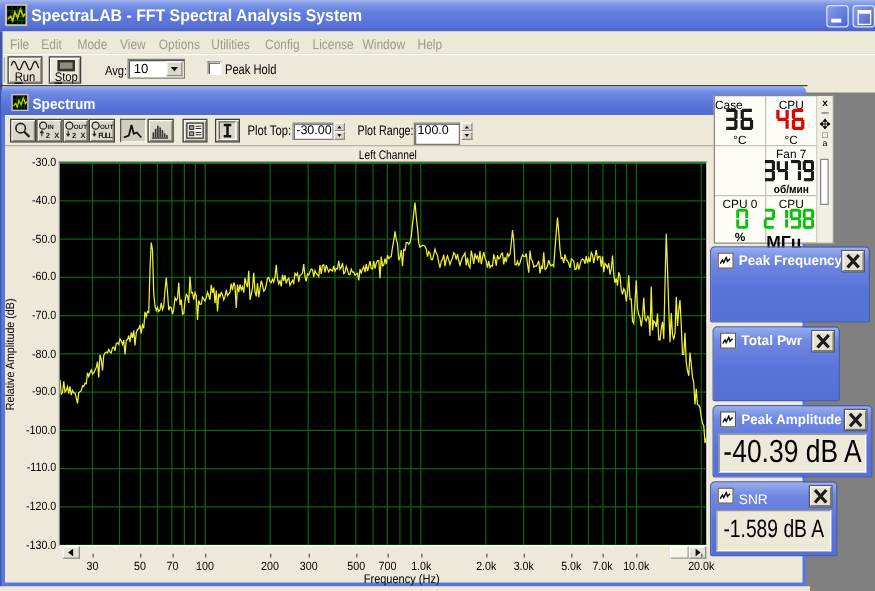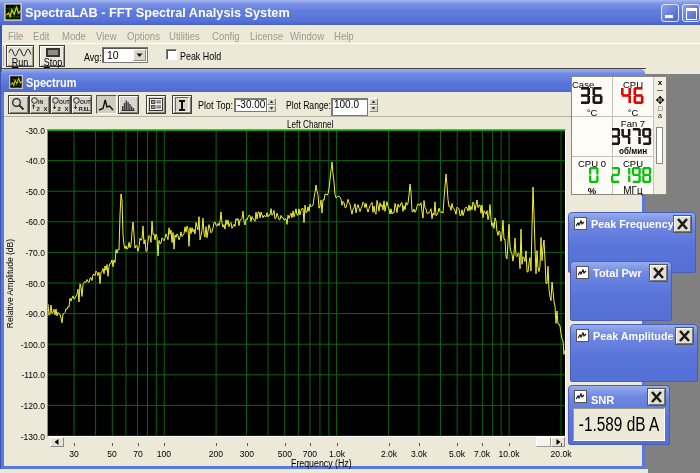--- a/index.html
+++ b/index.html
@@ -257,21 +257,21 @@
 </div>
 <div class="abs" style="left:0;top:2px;width:40px;text-align:left;font-size:9.5px;color:#000">Case</div>
 <div class="abs" style="left:41px;top:2px;width:40px;text-align:center;font-size:9.5px;color:#000">CPU</div>
 <div class="abs" style="left:0;top:30px;width:40px;text-align:center;font-size:9.5px;color:#000">°C</div>
 <div class="abs" style="left:41px;top:30px;width:40px;text-align:center;font-size:9.5px;color:#000">°C</div>
 <div class="abs" style="left:41px;top:41px;width:40px;text-align:center;font-size:9.5px;color:#000">Fan 7</div>
 <div class="abs" style="left:41px;top:69px;width:40px;text-align:center;font-size:9px;font-weight:bold;color:#000;transform:scaleX(0.9)">об/мин</div>
 <div class="abs" style="left:0;top:81px;width:40px;text-align:center;font-size:9.5px;color:#000">CPU 0</div>
 <div class="abs" style="left:41px;top:81px;width:40px;text-align:center;font-size:9.5px;color:#000">CPU</div>
 <div class="abs" style="left:0;top:108px;width:40px;text-align:center;font-size:9.5px;font-weight:bold;color:#000">%</div>
-<div class="abs" style="left:41px;top:108px;width:40px;text-align:center;font-size:10px;font-weight:normal;color:#000">МГц</div>
+<div class="abs" style="left:41px;top:108px;width:40px;font-size:14px;font-weight:bold;color:#000">МГц</div>
 </div>
 <svg width="700" height="473" style="position:absolute;left:0;top:0;pointer-events:none">
     <rect x="581.0" y="87.0" width="8.0" height="2.6" fill="#1a1a1a"></rect>
     <rect x="587.4" y="88.0" width="2.6" height="7.0" fill="#1a1a1a"></rect>
     <rect x="581.0" y="94.2" width="8.0" height="2.6" fill="#1a1a1a"></rect>
     <rect x="587.4" y="96.0" width="2.6" height="7.0" fill="#1a1a1a"></rect>
     <rect x="581.0" y="101.4" width="8.0" height="2.6" fill="#1a1a1a"></rect>
     <rect x="593.5" y="87.0" width="8.0" height="2.6" fill="#1a1a1a"></rect>
     <rect x="592.5" y="88.0" width="2.6" height="7.0" fill="#1a1a1a"></rect>
     <rect x="593.5" y="94.2" width="8.0" height="2.6" fill="#1a1a1a"></rect>
@@ -327,21 +327,21 @@
     <rect x="632.8" y="173.8" width="7.0" height="2.3" fill="#0ac00a"></rect>
     <rect x="643.2" y="167.0" width="7.0" height="2.3" fill="#0ac00a"></rect>
     <rect x="648.9" y="168.0" width="2.3" height="6.5" fill="#0ac00a"></rect>
     <rect x="648.9" y="175.5" width="2.3" height="6.5" fill="#0ac00a"></rect>
     <rect x="643.2" y="180.7" width="7.0" height="2.3" fill="#0ac00a"></rect>
     <rect x="642.2" y="175.5" width="2.3" height="6.5" fill="#0ac00a"></rect>
     <rect x="642.2" y="168.0" width="2.3" height="6.5" fill="#0ac00a"></rect>
     <rect x="643.2" y="173.8" width="7.0" height="2.3" fill="#0ac00a"></rect>
   </svg>
 
-<div style="position:absolute;left:568px;top:212px;width:128px;height:61px;
+<div style="position:absolute;left:568px;top:197px;width:128px;height:61px;
 background:linear-gradient(180deg,#97aeee 0%,#7088e2 18%,#5a75da 55%,#5570d4 100%);
 border:1px solid #4a5fb4;border-radius:4px 4px 2px 2px;box-sizing:border-box">
 <div style="position:absolute;left:5px;top:4px;width:13px;height:13px;background:#fff;border:1px solid #555;box-sizing:border-box;text-align:center"><svg width="9" height="8" viewBox="0 0 9 8" style="vertical-align:top;margin-top:2px">
         <polyline points="0,6 2,3 3,5 5,1 6,4 8,2" stroke="#111" stroke-width="1.2" fill="none"></polyline>
       </svg></div>
     <div style="position:absolute;left:22px;top:5px;font-size:11px;font-weight:bold;color:#fff;white-space:nowrap;transform:scaleX(0.98);transform-origin:0 0">Peak Frequency</div>
 <div style="position:absolute;right:4px;top:3px;width:17px;height:16px;background:#e3e0d0;border:1px solid #777;border-top-color:#fff;border-left-color:#fff;box-sizing:border-box;box-shadow:0 0 0 1px #55575a">
       <svg width="15" height="14" viewBox="0 0 15 14" style="display:block">
         <path d="M3 2 L12 12 M12 2 L3 12" stroke="#1a1a1a" stroke-width="2.6"></path>
       </svg>
@@ -365,28 +365,31 @@
 border:1px solid #4a5fb4;border-radius:4px 4px 2px 2px;box-sizing:border-box">
 <div style="position:absolute;left:5px;top:4px;width:13px;height:13px;background:#fff;border:1px solid #555;box-sizing:border-box;text-align:center"><svg width="9" height="8" viewBox="0 0 9 8" style="vertical-align:top;margin-top:2px">
         <polyline points="0,6 2,3 3,5 5,1 6,4 8,2" stroke="#111" stroke-width="1.2" fill="none"></polyline>
       </svg></div>
     <div style="position:absolute;left:22px;top:5px;font-size:11px;font-weight:bold;color:#fff;white-space:nowrap;transform:scaleX(0.98);transform-origin:0 0">Peak Amplitude</div>
 <div style="position:absolute;right:4px;top:3px;width:17px;height:16px;background:#e3e0d0;border:1px solid #777;border-top-color:#fff;border-left-color:#fff;box-sizing:border-box;box-shadow:0 0 0 1px #55575a">
       <svg width="15" height="14" viewBox="0 0 15 14" style="display:block">
         <path d="M3 2 L12 12 M12 2 L3 12" stroke="#1a1a1a" stroke-width="2.6"></path>
       </svg>
     </div>
+<div style="position:absolute;left:4px;top:22px;right:4px;bottom:3px;background:#ece9d8;border:1px solid #9a9785;border-bottom-color:#fdfdf4;border-right-color:#fdfdf4;box-sizing:border-box">
+<div style="position:absolute;left:-20px;right:-20px;top:50%;transform:translateY(-54%) scaleX(0.83);text-align:center;font-size:25.5px;color:#000;white-space:nowrap">-40.39 dB A</div>
+</div>
   </div>
 <div style="position:absolute;left:568px;top:385px;width:102px;height:60px;
 background:linear-gradient(180deg,#97aeee 0%,#7088e2 18%,#5a75da 55%,#5570d4 100%);
 border:1px solid #4a5fb4;border-radius:4px 4px 2px 2px;box-sizing:border-box">
 <div style="position:absolute;left:5px;top:4px;width:13px;height:13px;background:#fff;border:1px solid #555;box-sizing:border-box;text-align:center"><svg width="9" height="8" viewBox="0 0 9 8" style="vertical-align:top;margin-top:2px">
         <polyline points="0,6 2,3 3,5 5,1 6,4 8,2" stroke="#111" stroke-width="1.2" fill="none"></polyline>
       </svg></div>
-    <div style="position:absolute;left:22px;top:8px;font-size:11px;font-weight:bold;color:#fff;white-space:nowrap;transform:scaleX(1.0);transform-origin:0 0">SNR</div>
+    <div style="position:absolute;left:22px;top:8px;font-size:11px;font-weight:normal;color:#fff;white-space:nowrap;transform:scaleX(1.0);transform-origin:0 0">SNR</div>
 <div style="position:absolute;right:4px;top:3px;width:17px;height:16px;background:#e3e0d0;border:1px solid #777;border-top-color:#fff;border-left-color:#fff;box-sizing:border-box;box-shadow:0 0 0 1px #55575a">
       <svg width="15" height="14" viewBox="0 0 15 14" style="display:block">
         <path d="M3 2 L12 12 M12 2 L3 12" stroke="#1a1a1a" stroke-width="2.6"></path>
       </svg>
     </div>
 <div style="position:absolute;left:4px;top:22px;right:4px;bottom:3px;background:#ece9d8;border:1px solid #9a9785;border-bottom-color:#fdfdf4;border-right-color:#fdfdf4;box-sizing:border-box">
 <div style="position:absolute;left:-20px;right:-20px;top:50%;transform:translateY(-54%) scaleX(0.77);text-align:center;font-size:20px;color:#000;white-space:nowrap">-1.589 dB A</div>
 </div>
   </div>
 

